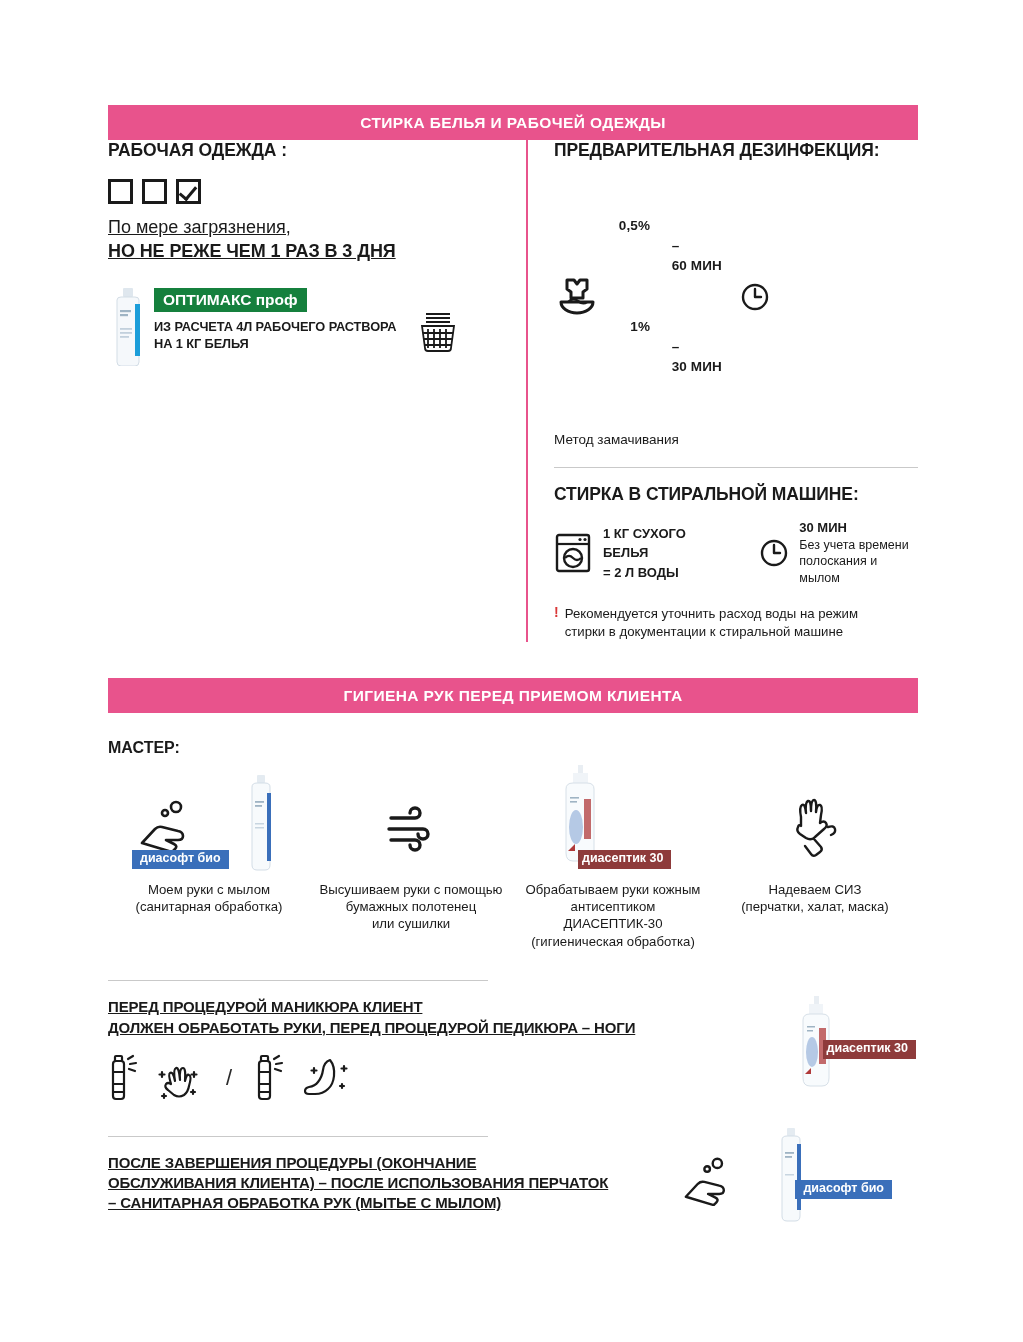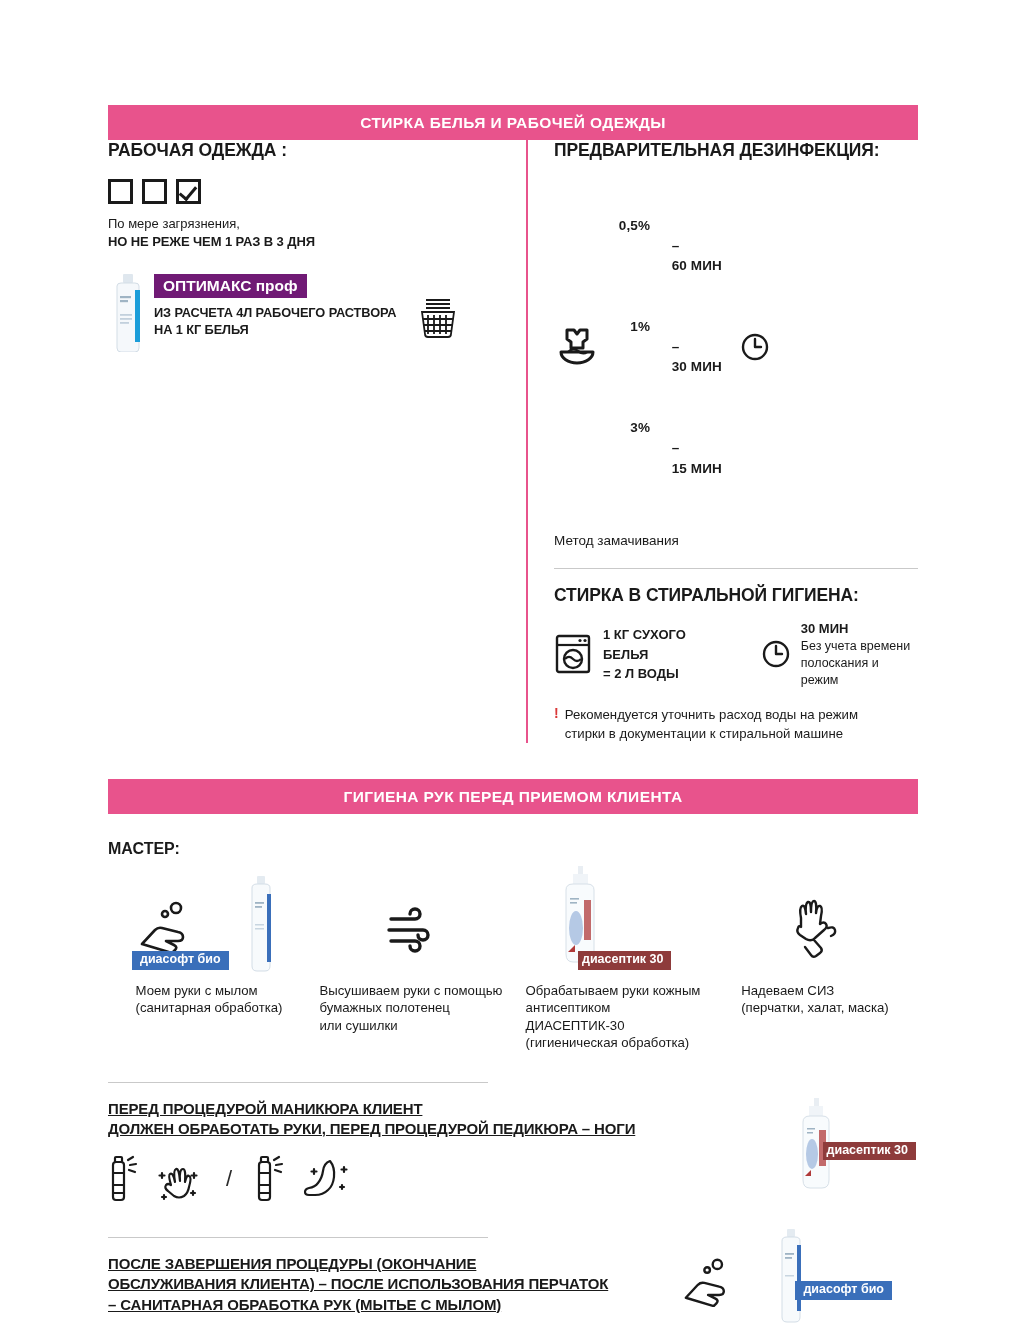--- a/index.html
+++ b/index.html
@@ -70,33 +70,33 @@
   .cbox.checked::after {
     content: "";
     position: absolute;
     left: 4px; top: 1px;
     width: 7px; height: 14px;
     border: solid #1a1a1a;
     border-width: 0 3px 3px 0;
     transform: rotate(40deg);
   }
 
-  .note { font-size: 13px; line-height: 1.35; margin-top: 11px; }
+  .note { font-size: 18px; line-height: 1.35; margin-top: 11px; text-decoration: underline; }
   .note .b { font-weight: bold; letter-spacing: -0.1px; display:block; }
 
   
   .badge {
     display: inline-block;
     color: #ffffff;
     font-weight: bold;
     padding: 3px 9px 4px 9px;
     font-size: 14.5px;
     line-height: 1.1;
   }
-  .badge-optimax { background: #701a75; font-size: 15.5px; }
+  .badge-optimax { background: #15803d; font-size: 15.5px; }
   .badge-diasoft { background: #3a6fba; font-size: 12.5px; padding: 2px 8px 3px 8px; }
   .badge-diaseptic { background: #8e3b3b; font-size: 12.5px; padding: 2px 8px 3px 4px; }
 
   
   .optimax-block {
     margin-top: 24px;
     display: flex;
     align-items: flex-start;
   }
   .optimax-text { margin-left: 6px; }
@@ -132,21 +132,21 @@
   .master-label {
     font-size: 16px; font-weight: bold; margin-top: 26px;
   }
   .steps {
     display: flex; width: 810px; margin-top: 4px;
   }
   .step { width: 202px; box-sizing: border-box; padding: 0 6px;
           display: flex; flex-direction: column; align-items: center; }
   .step-art { height: 108px; display: flex; align-items: flex-end; justify-content: center;
               position: relative; width: 100%; }
-  .step-cap { font-size: 13.2px; line-height: 1.32; margin-top: 12px; }
+  .step-cap { font-size: 13.2px; line-height: 1.32; text-align: center; margin-top: 12px; }
 
   
   .blk { width: 810px; position: relative; }
   .blk-head {
     font-size: 15px; font-weight: bold; line-height: 1.35; letter-spacing: -0.15px; text-decoration: underline;
   }
   .icon-line { display: flex; align-items: center; gap: 12px; margin-top: 16px; }
   .slash { font-size: 22px; color: #2a2a2a; margin: 0 10px; }
 
   svg { display: block; }
@@ -225,37 +225,34 @@
             </g>
           </svg>
         </span>
         <div class="times">
           <div><span class="pct">0,5%</span>
                <span>–</span>
                <span>60 МИН</span></div>
           <div><span class="pct">1%</span>
                <span>–</span>
                <span>30 МИН</span></div>
-          <div><span class="pct">3%</span>
-               <span>–</span>
-               <span>15 МИН</span></div>
         </div>
         <span style="margin-left:18px">
           <svg width="30" height="30" viewBox="0 0 30 30">
             <circle cx="15" cy="15" r="12" fill="none" stroke="#1a1a1a" stroke-width="2.4"></circle>
             <path d="M15 7 v8 h6" fill="none" stroke="#1a1a1a" stroke-width="2.4" stroke-linecap="round" stroke-linejoin="round"></path>
           </svg>
         </span>
       </div>
 
       <div class="method">Метод замачивания</div>
 
       <hr class="hr-grey">
 
-      <h2 class="head">СТИРКА В СТИРАЛЬНОЙ ГИГИЕНА:</h2>
+      <h2 class="head">СТИРКА В СТИРАЛЬНОЙ МАШИНЕ:</h2>
 
       <div class="wm-row">
         <span>
           <svg width="38" height="42" viewBox="0 0 38 42">
             <rect x="3" y="3" width="32" height="36" rx="2" fill="none" stroke="#1a1a1a" stroke-width="2.4"></rect>
             <path d="M3 12 h32" stroke="#1a1a1a" stroke-width="2.2"></path>
             <circle cx="26" cy="7.5" r="1.6" fill="#1a1a1a"></circle>
             <circle cx="31" cy="7.5" r="1.6" fill="#1a1a1a"></circle>
             <circle cx="19" cy="26" r="9" fill="none" stroke="#1a1a1a" stroke-width="2.4"></circle>
             <path d="M11 26 q4 -4 8 0 q4 4 8 0" fill="none" stroke="#1a1a1a" stroke-width="2.2"></path>
@@ -268,21 +265,21 @@
 
         <span style="margin-left:28px">
           <svg width="30" height="30" viewBox="0 0 30 30">
             <circle cx="15" cy="15" r="12" fill="none" stroke="#1a1a1a" stroke-width="2.4"></circle>
             <path d="M15 7 v8 h6" fill="none" stroke="#1a1a1a" stroke-width="2.4" stroke-linecap="round" stroke-linejoin="round"></path>
           </svg>
         </span>
         <div class="clock-text">
           <div class="ttl">30 МИН</div>
           <div>Без учета времени</div>
-          <div>полоскания и режим</div>
+          <div>полоскания и мылом</div>
         </div>
       </div>
 
       <div class="warn">
         <div class="warn-mark">!</div>
         <div>
           <div>Рекомендуется уточнить расход воды на режим</div>
           <div>стирки в документации к стиральной машине</div>
         </div>
       </div>

